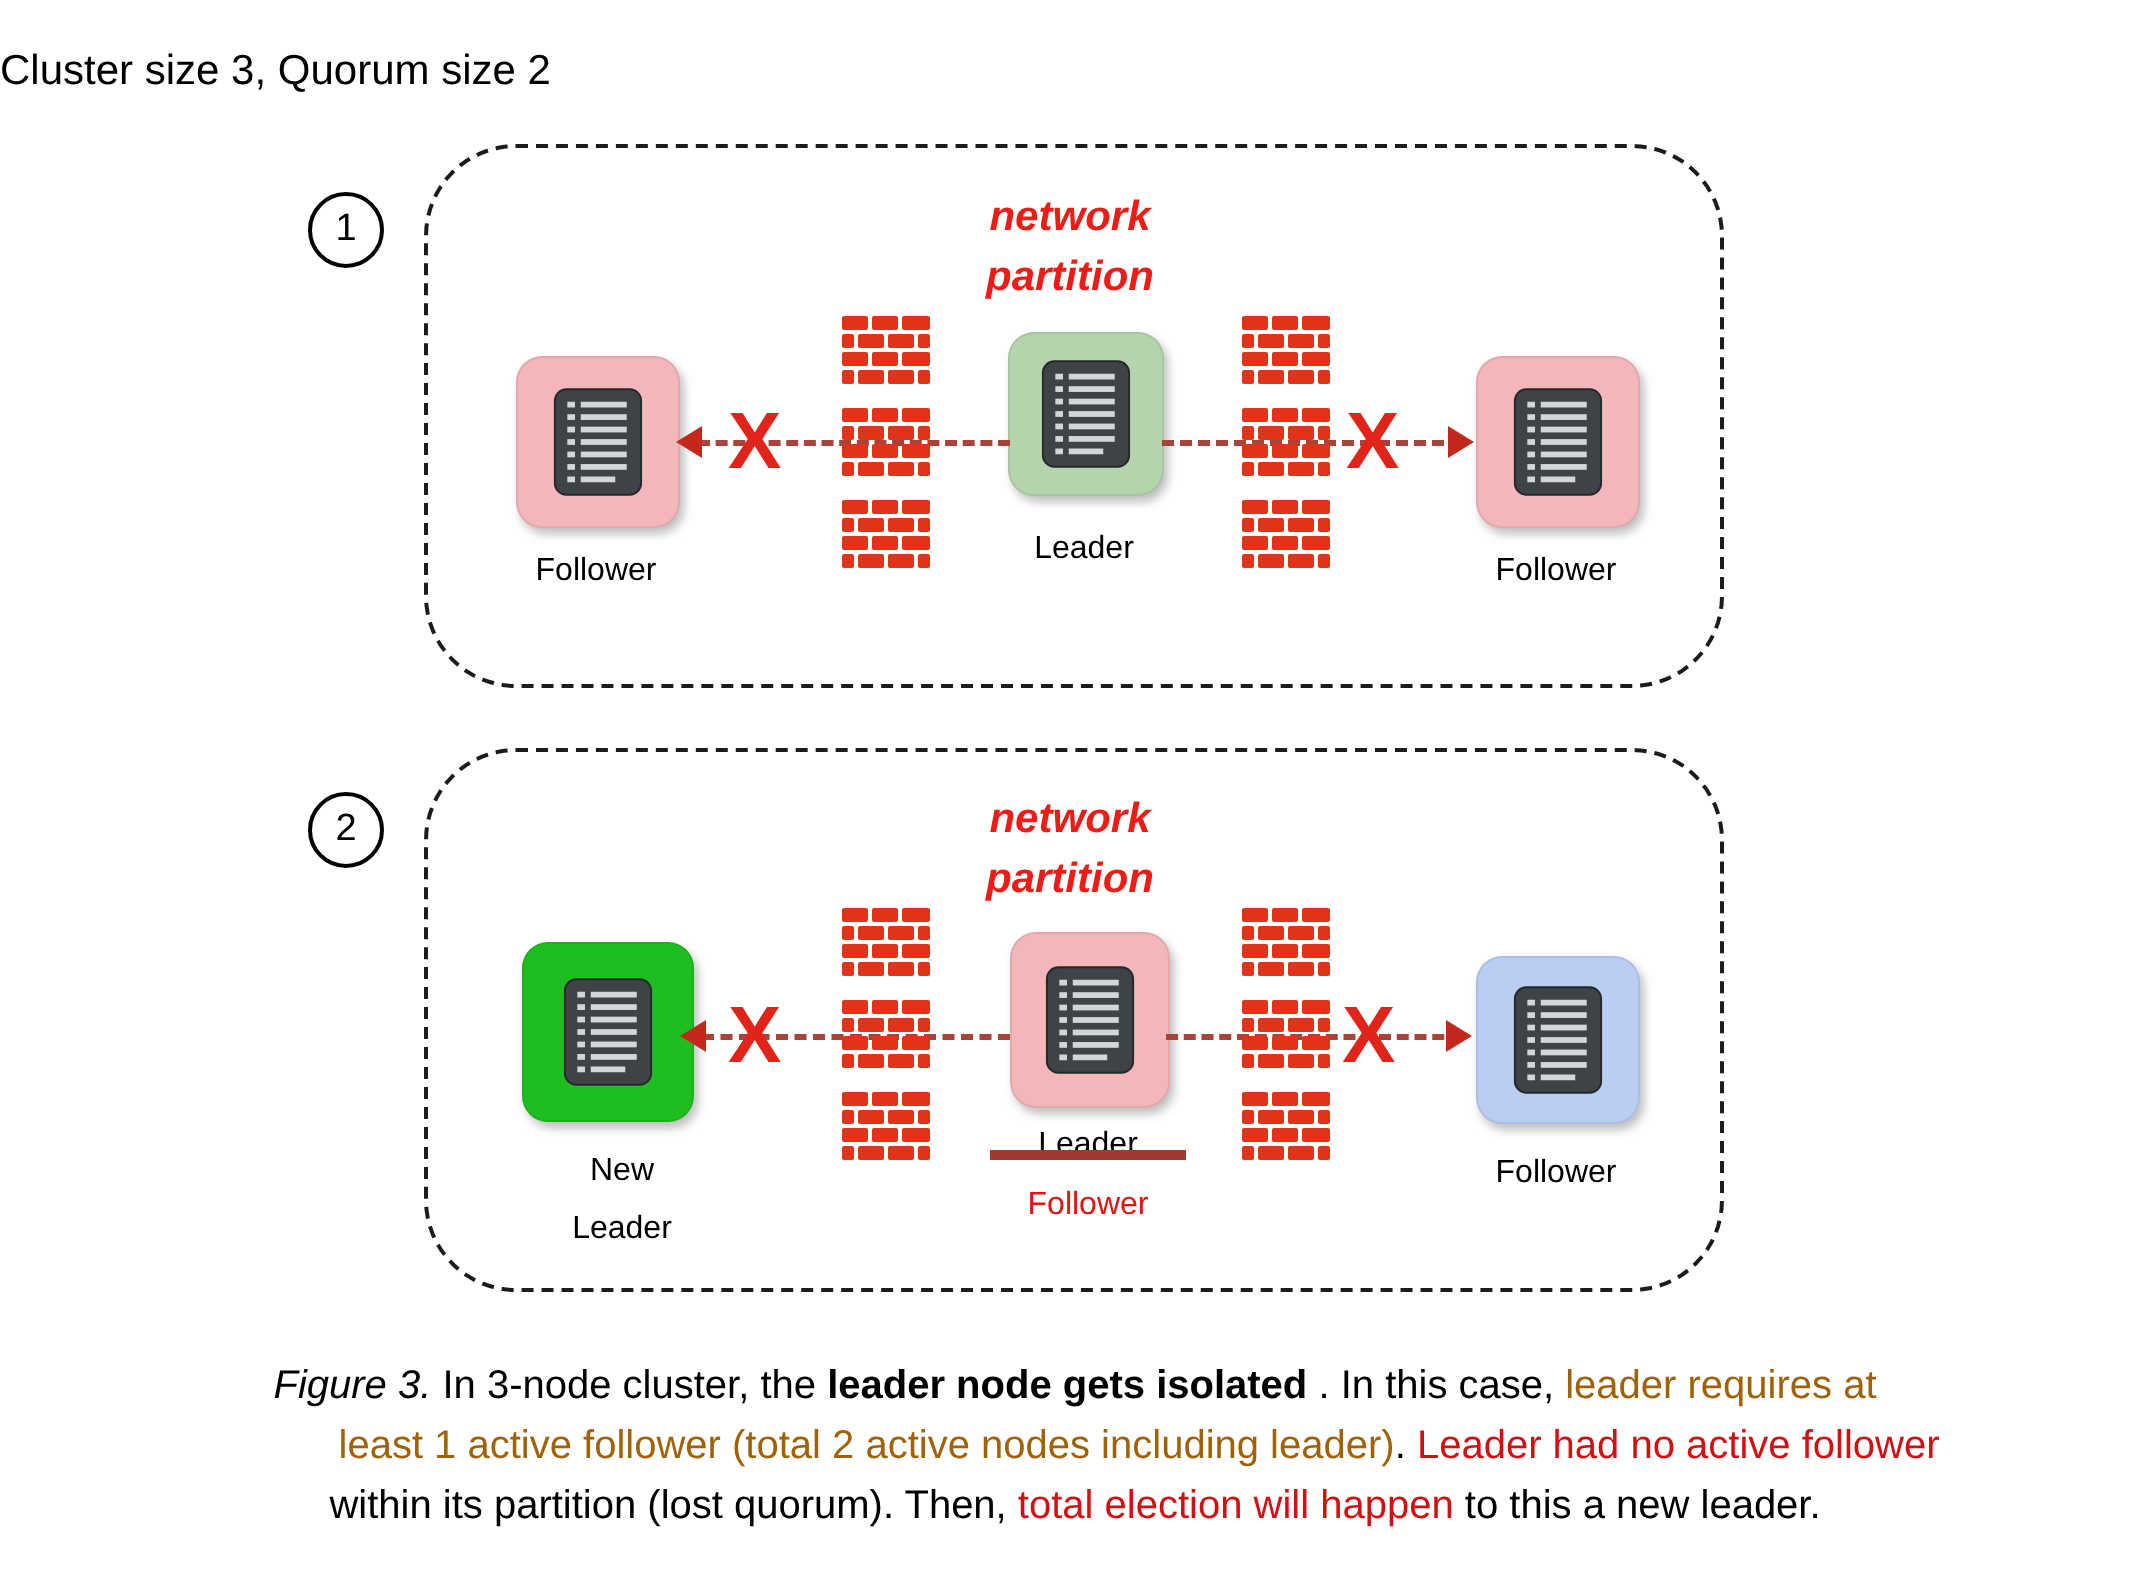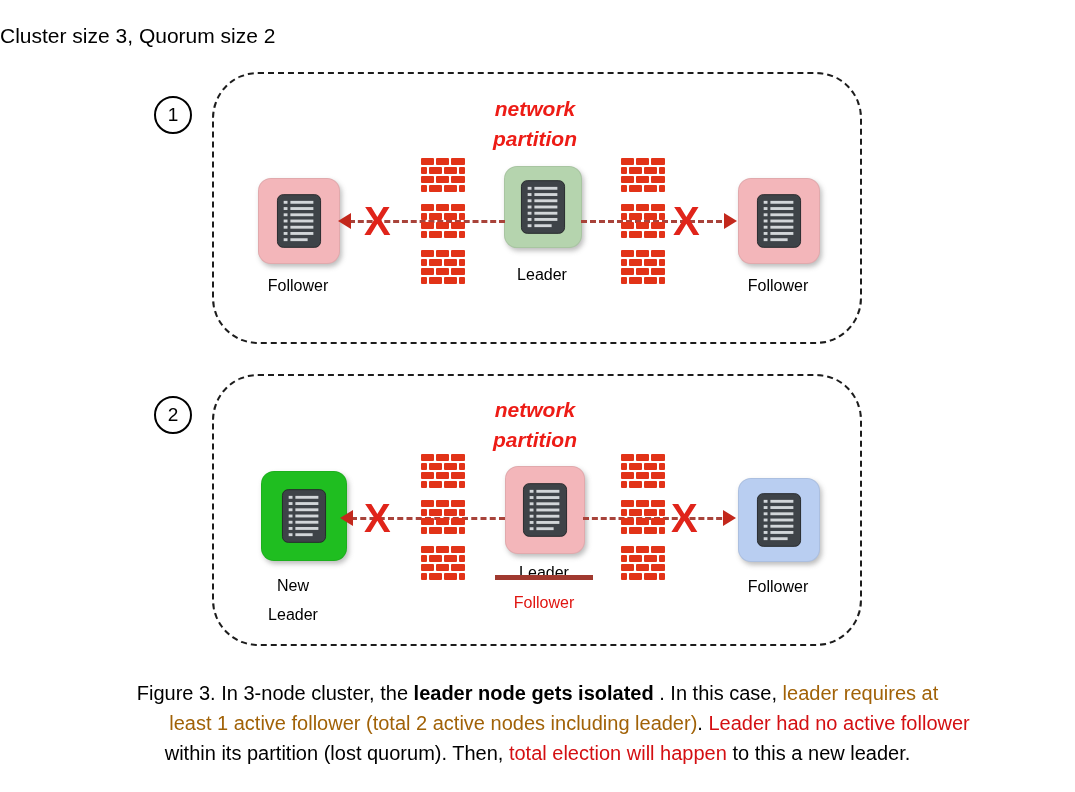--- a/index.html
+++ b/index.html
@@ -40,21 +40,21 @@
   }
 
   .bricks { width:44px; height:36px; z-index:3; }
   .dash { height:0; border-top:3px dashed #a8433a; z-index:1; }
   .ah { width:0; height:0; border-top:8px solid transparent; border-bottom:8px solid transparent; z-index:2; }
   .ah-left  { border-right:13px solid #c3281c; }
   .ah-right { border-left:13px solid #c3281c; }
   .xmark { font-size:40px; font-weight:900; color:#e0241a; line-height:1; z-index:4; }
 
   .cap-line { left:0; width:1075px; text-align:center; font-size:20px; line-height:30px; }
-  .it { }
+  .it { font-style:italic; }
   .bd { font-weight:bold; }
   .bl { color:#a16207; }
   .rd { color:#d40f12; }
 </style>
 </head>
 <body>
 
 <svg width="0" height="0" style="position:absolute">
   <defs>
     <symbol id="brickwall" viewBox="0 0 44 34">
@@ -200,21 +200,21 @@
     <svg viewBox="0 0 48 58">
         <use href="#nodeicon"></use>
       </svg>
   </div>
   <div class="abs node" style="left: 738px; top: 478px; width: 80px; height: 82px; background: rgb(185, 206, 241);">
     <svg viewBox="0 0 48 58">
         <use href="#nodeicon"></use>
       </svg>
   </div>
 
-  <div class="abs nlabel" style="left:238px;top:571px;width:110px;line-height:29px;">
+  <div class="abs nlabel" style="left:256px;top:571px;width:110px;line-height:29px;">
     <span>New</span><br>
     <span>Leader</span>
   </div>
   <div class="abs nlabel struck" style="left:483px;top:564px;width:122px;">Leader</div>
   <div class="abs nlabel red-label" style="left:483px;top:594px;width:122px;">Follower</div>
   <div class="abs nlabel" style="left:718px;top:578px;width:120px;">Follower</div>
 
   <div class="abs cap-line" style="top:678px;">
     <span class="it">Figure 3.</span>
     <span> In 3-node cluster, the </span>

